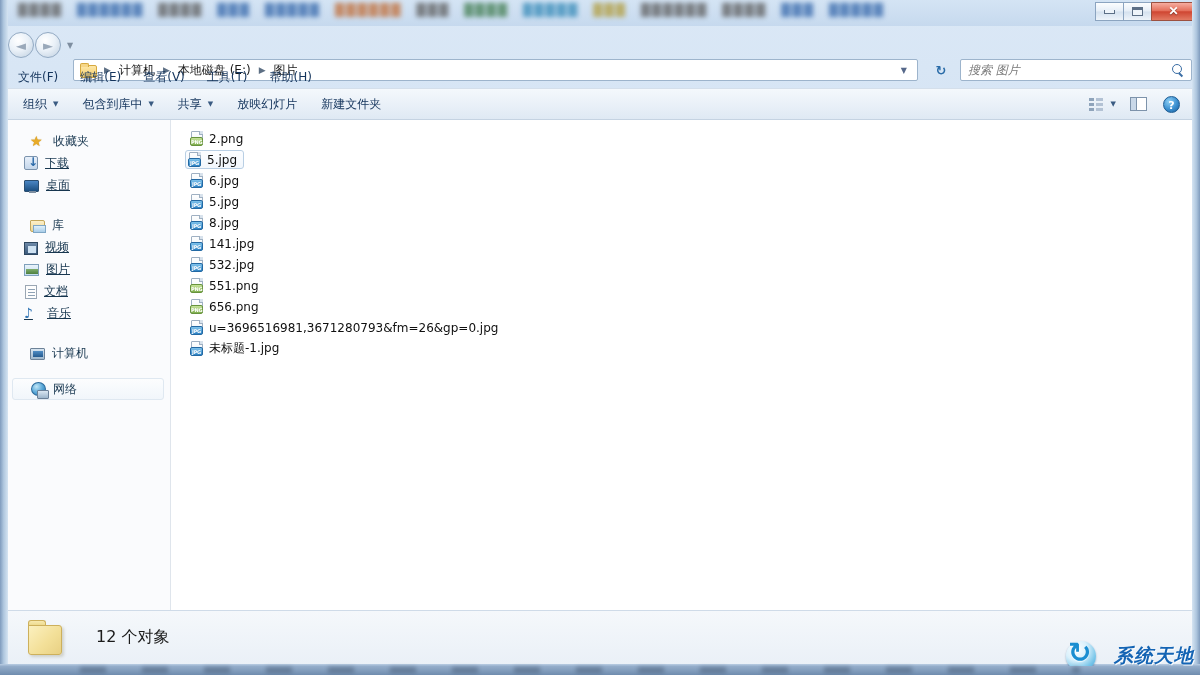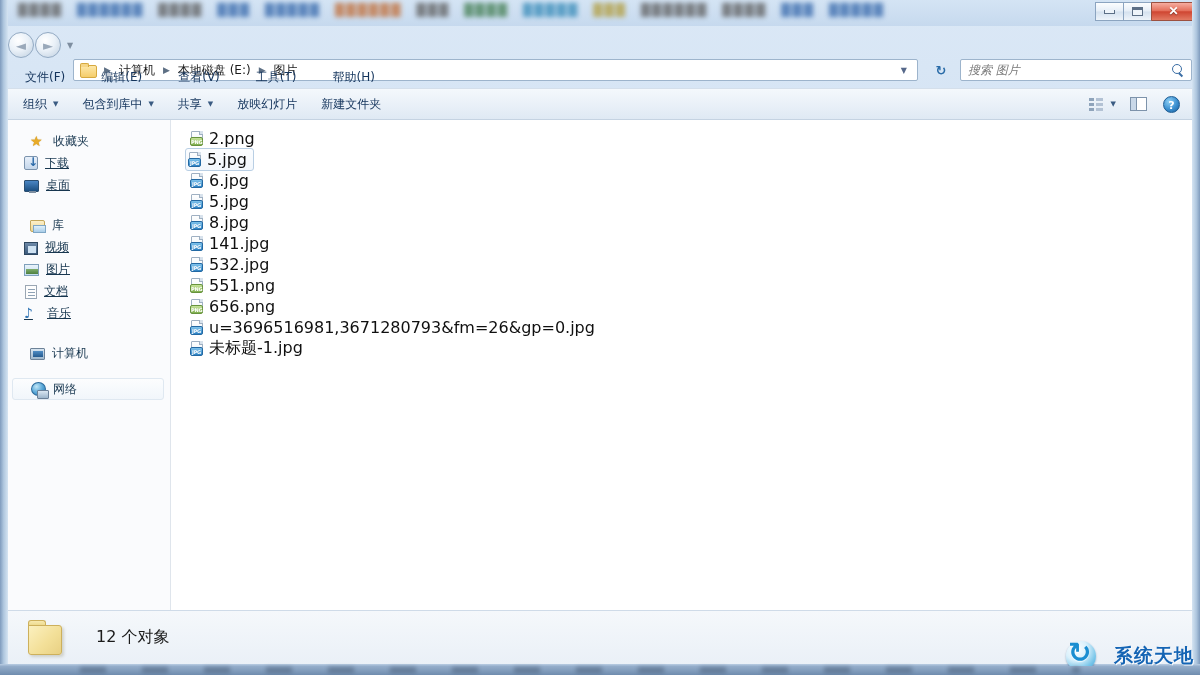--- a/index.html
+++ b/index.html
@@ -108,21 +108,21 @@
   .magnifier:after {
     content:''; position:absolute; left:7px; top:8px; width:5px; height:1.6px;
     background:#3b6ea5; transform:rotate(45deg); transform-origin:left center;
   }
 
   
   #menubar {
     position:absolute; left:8px; top:66px; width:1184px; height:22px;
     display:flex; align-items:center;
   }
-  .menuitem { font-size:12px; color:#14345c; padding:3px 17px; margin-right:2px; }
+  .menuitem { font-size:12px; color:#14345c; padding:3px 10px; margin-right:2px; }
 
   
   #toolbar {
     position:absolute; left:8px; top:88px; width:1184px; height:32px;
     background:linear-gradient(180deg,#f4f8fc 0%,#eaf1f8 50%,#dfe9f4 100%);
     border-top:1px solid #d4dfeb; border-bottom:1px solid #c5d3e2;
     display:flex; align-items:center;
   }
   .tbtn { font-size:12px; color:#14345c; padding:5px 9px; display:flex; align-items:center; margin-left:6px; }
   .tbtn .cv { font-size:7px; margin-left:6px; color:#3a5b82; }
@@ -184,21 +184,21 @@
   .ico-music { color:#2f74b5; font-size:14px; line-height:16px; }
   .ico-pc { width:15px; height:12px; margin-top:2px; background:linear-gradient(180deg,#d8e5f1,#9fb7cd); border:1px solid #6d8298; border-radius:1px; }
   .ico-pc:after { content:''; position:absolute; left:2px; top:2px; width:10px; height:6px; background:linear-gradient(180deg,#4f8cc4,#255b8f); }
   .ico-net { width:15px; height:14px; border-radius:50%;
     background:radial-gradient(circle at 35% 30%, #bfe6f7 0%, #5aa8d8 50%, #2473aa 100%); border:1px solid #2a6a9c; }
   .ico-net:after { content:''; position:absolute; left:5px; top:7px; width:10px; height:7px;
     background:linear-gradient(180deg,#d9e6f2,#9db5cb); border:1px solid #6a8098; border-radius:1px; }
 
   
   .filerow { display:flex; align-items:center; height:21px; padding-left:4px; }
-  .filerow .name { font-size:16px; color:#101010; margin-left:5px; white-space:nowrap; }
+  .filerow .name { font-size:12px; color:#101010; margin-left:5px; white-space:nowrap; }
   .filerow.selected .selwrap {
     display:flex; align-items:center;
     background:linear-gradient(180deg,#fcfdff 0%,#f2f7fc 100%);
     border:1px solid #b9cfe4; border-radius:3px;
     padding:1px 6px 1px 2px; margin-left:-2px;
   }
   .selwrap { display:flex; align-items:center; padding:1px 6px 1px 2px; border:1px solid transparent; }
 
   .fico { width:14px; height:15px; position:relative; flex:none; }
   .fico .sheet {
@@ -249,20 +249,21 @@
   }
   #wmlogo:after {
     content:'↻'; position:absolute; left:2px; top:-5px; font-size:28px; color:#1b8ed1; font-weight:bold;
     text-shadow:0 1px 1px rgba(255,255,255,.8);
   }
   #wmtext {
     margin-left:18px; font-size:19px; font-weight:bold; color:#1464b4;
     font-family:"DejaVu Sans","Liberation Sans",sans-serif;
     text-shadow:1px 1px 0 rgba(255,255,255,.85);
     letter-spacing:1px;
+    font-style:italic;
   }
 
   
   #taskbar {
     position:absolute; left:0; bottom:0; width:1200px; height:9px;
     background:linear-gradient(180deg,#95aecb 0%,#6f8cae 100%);
   }
   #taskbar .blurb { position:absolute; top:1px; left:80px; width:1000px; height:6px;
     filter:blur(2px); opacity:.45;
     background:repeating-linear-gradient(90deg,#3c506a 0 26px, transparent 26px 62px); }

